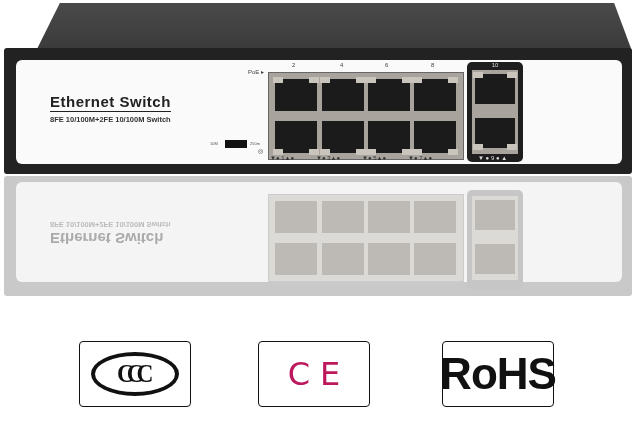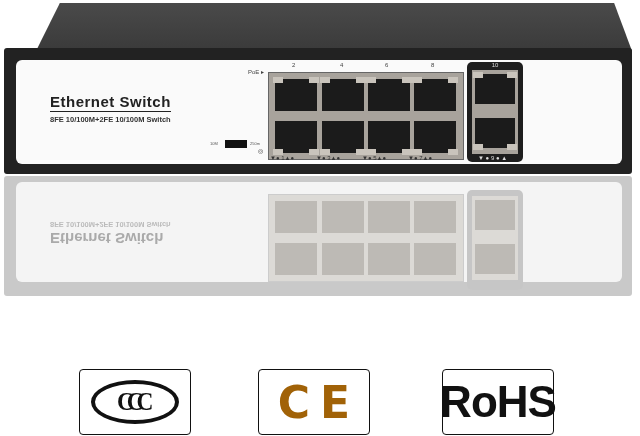--- a/index.html
+++ b/index.html
@@ -28,24 +28,24 @@
   
   .refl{left:4px;top:176px;width:628px;height:120px;background:#c9c9c9;border-radius:3px;}
   .refl-panel{left:16px;top:182px;width:606px;height:100px;background:#f4f4f4;border-radius:6px;}
   .refl-title{left:50px;top:230px;font-size:15px;font-weight:bold;color:#aaa;transform:scaleY(-1);}
   .refl-sub{left:50px;top:220px;font-size:7.5px;font-weight:bold;color:#bbb;transform:scaleY(-1);}
   .refl-block{left:268px;top:194px;width:194px;height:86px;background:#dcdad6;border:1px solid #ccc;}
   .refl-port{position:absolute;width:42px;height:32px;background:#bdbab5;}
   .refl-up{left:467px;top:190px;width:56px;height:100px;background:#c6c6c6;border-radius:5px;}
   .refl-up-in{left:472px;top:196px;width:46px;height:84px;background:#dcdad6;}
   
-  .cert{top:341px;width:110px;height:64px;border:1.5px solid #111;border-radius:4px;display:flex;align-items:center;justify-content:center;background:#fff;margin-top:28px;}
+  .cert{top:341px;width:110px;height:64px;border:1.5px solid #111;border-radius:4px;display:flex;align-items:center;justify-content:center;background:#fff;}
   .ccc-oval{width:88px;height:44px;border:4px solid #111;border-radius:50%;display:flex;align-items:center;justify-content:center;box-sizing:border-box;}
   .ccc-text{font-size:26px;font-weight:bold;letter-spacing:-8px;color:#111;font-family:"Liberation Serif",serif;transform:scaleX(0.9);padding-right:8px;}
-  .ce-text{font-size:44px;color:#a16207;font-family:"DejaVu Sans",sans-serif;letter-spacing:10px;padding-left:10px;font-weight:bold;}
+  .ce-text{font-size:32px;color:#be185d;font-family:"DejaVu Sans",sans-serif;letter-spacing:10px;padding-left:10px;}
   .rohs-text{font-size:44px;font-weight:bold;color:#111;letter-spacing:-1px;}
 </style>
 </head>
 <body>
 
 <div class="abs top-lid"></div>
 <div class="abs front"></div>
 <div class="abs panel"></div>
 
 <div class="abs title">Ethernet Switch</div>

